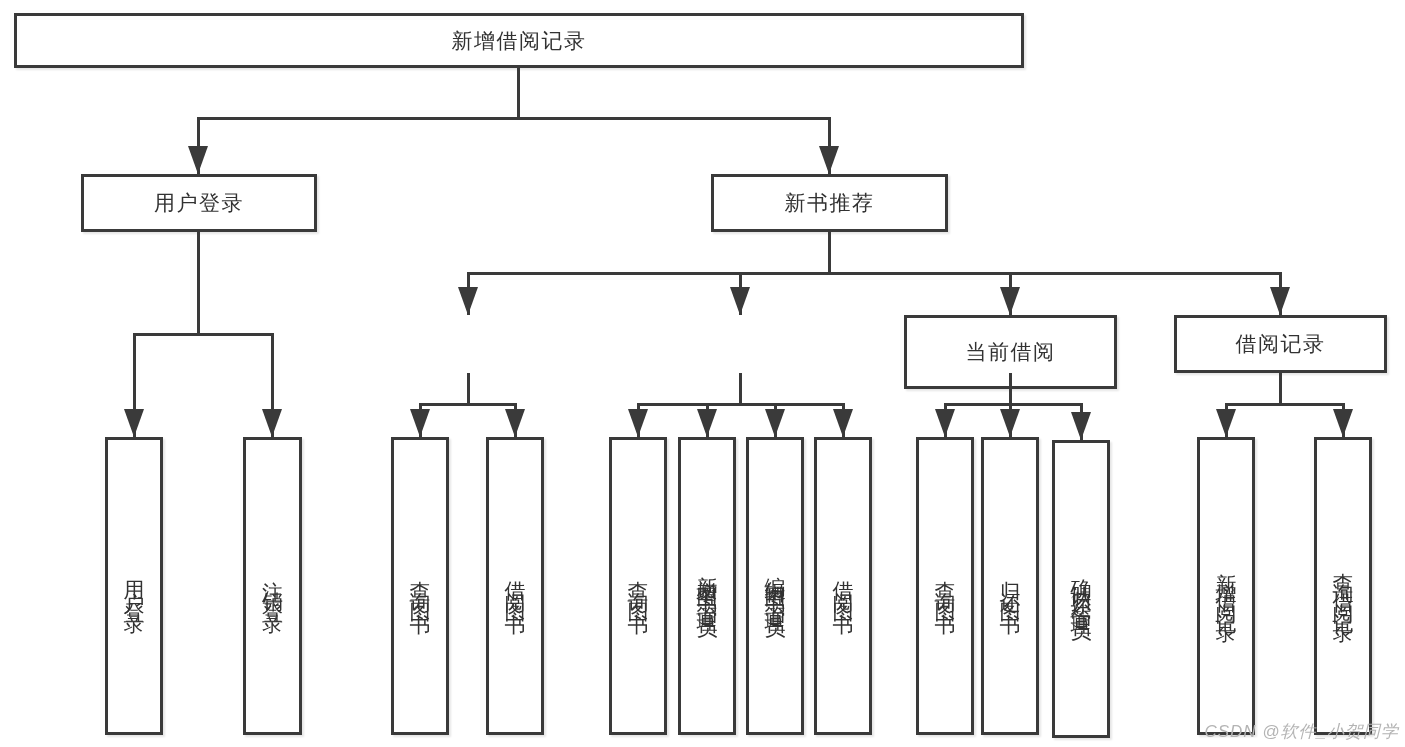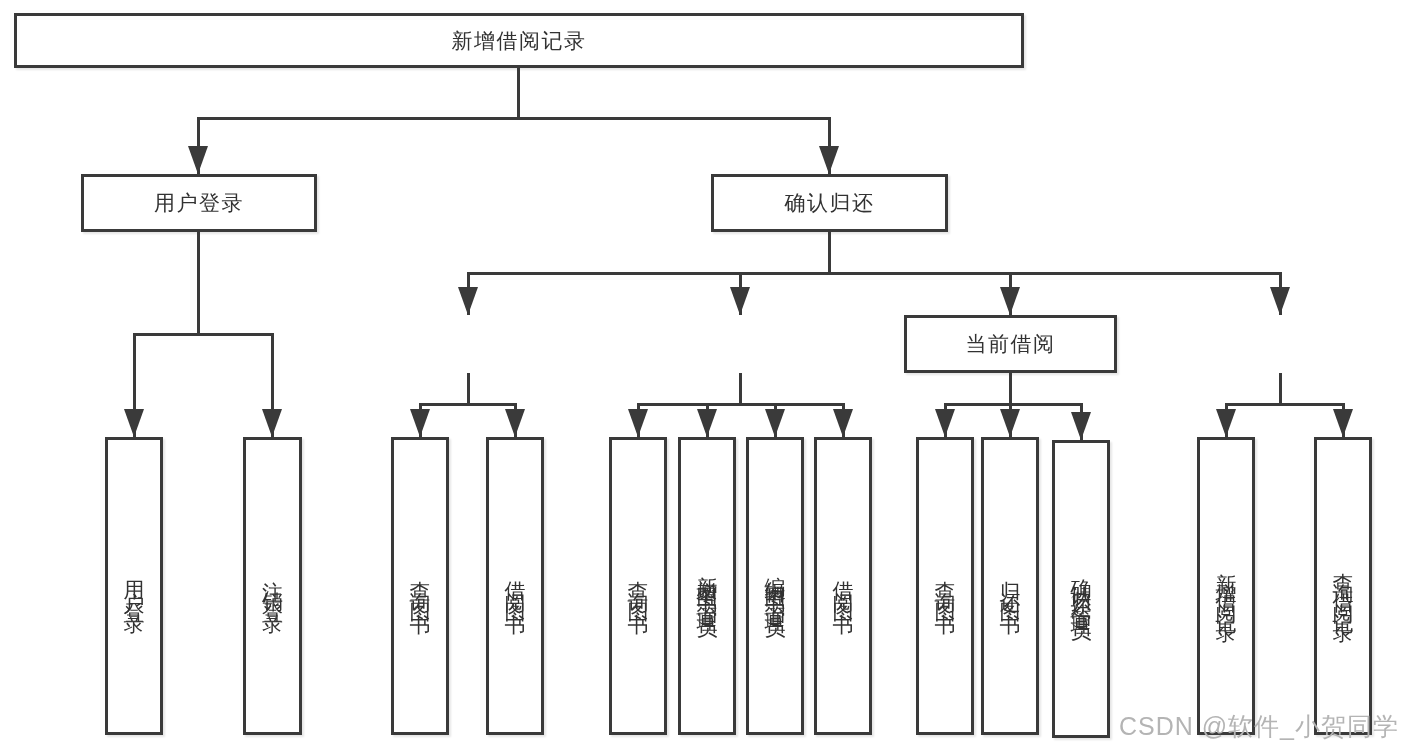--- a/index.html
+++ b/index.html
@@ -28,41 +28,44 @@
   .vbox.sp-m .lbl{letter-spacing:10px;}
   .vbox.sp-l .lbl{letter-spacing:6px;}
   .line{position:absolute;background:var(--line);}
   .arrow{
     position:absolute;width:0;height:0;
     border-left:10px solid transparent;border-right:10px solid transparent;
     border-top:28px solid var(--line);
   }
   .watermark{
     position:absolute;right:6px;bottom:4px;z-index:5;
-    font-size:25px;color:var(--wm);letter-spacing:1px;white-space:nowrap;
+    font-size:17px;color:var(--wm);letter-spacing:1px;white-space:nowrap;font-style:italic;
   }
 </style>
 </head>
 <body>
 
 <div class="canvas">
 
   <div class="box" style="left:14px;top:13px;width:1010px;height:55px">
     <span class="lbl">新增借阅记录</span>
   </div>
 
   <div class="box" style="left:81px;top:174px;width:236px;height:58px">
     <span class="lbl">用户登录</span>
   </div>
   <div class="box" style="left:711px;top:174px;width:237px;height:58px">
-    <span class="lbl">确认归还</span>
+    <span class="lbl">新书推荐</span>
   </div>
 
-  <div class="box" style="left:904px;top:315px;width:213px;height:58px">
+  <div class="box" style="left:904px;top:315px;width:213px;height:74px">
     <span class="lbl">当前借阅</span>
+  </div>
+  <div class="box" style="left:1174px;top:315px;width:213px;height:58px">
+    <span class="lbl">借阅记录</span>
   </div>
 
   <div class="box vbox" style="left:105px;top:437px;width:58px;height:298px">
     <span class="lbl">用户登录</span>
   </div>
   <div class="box vbox" style="left:243px;top:437px;width:59px;height:298px">
     <span class="lbl">注销登录</span>
   </div>
 
   <div class="box vbox" style="left:391px;top:437px;width:58px;height:298px">

